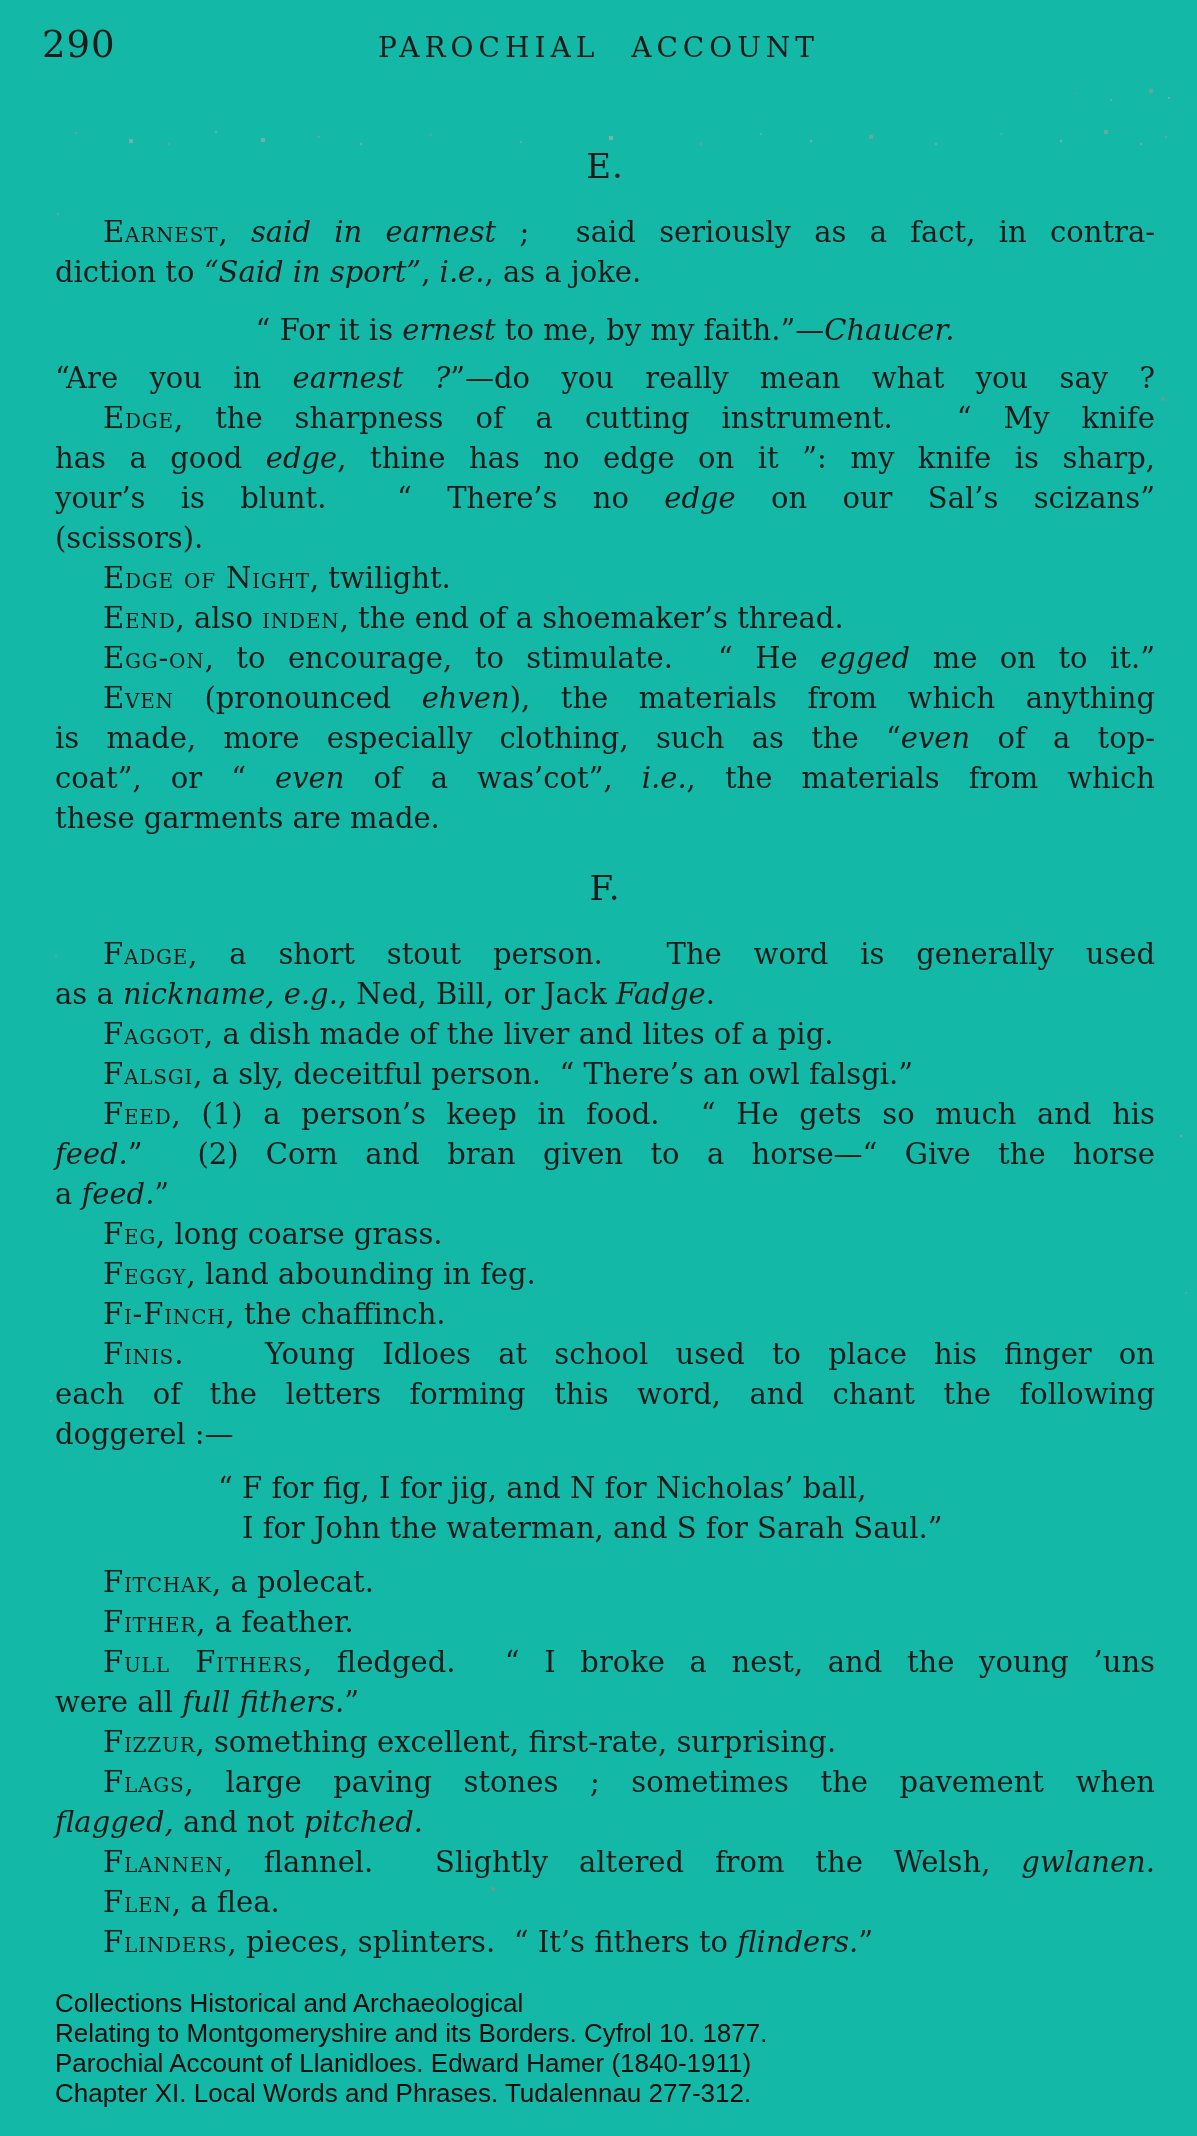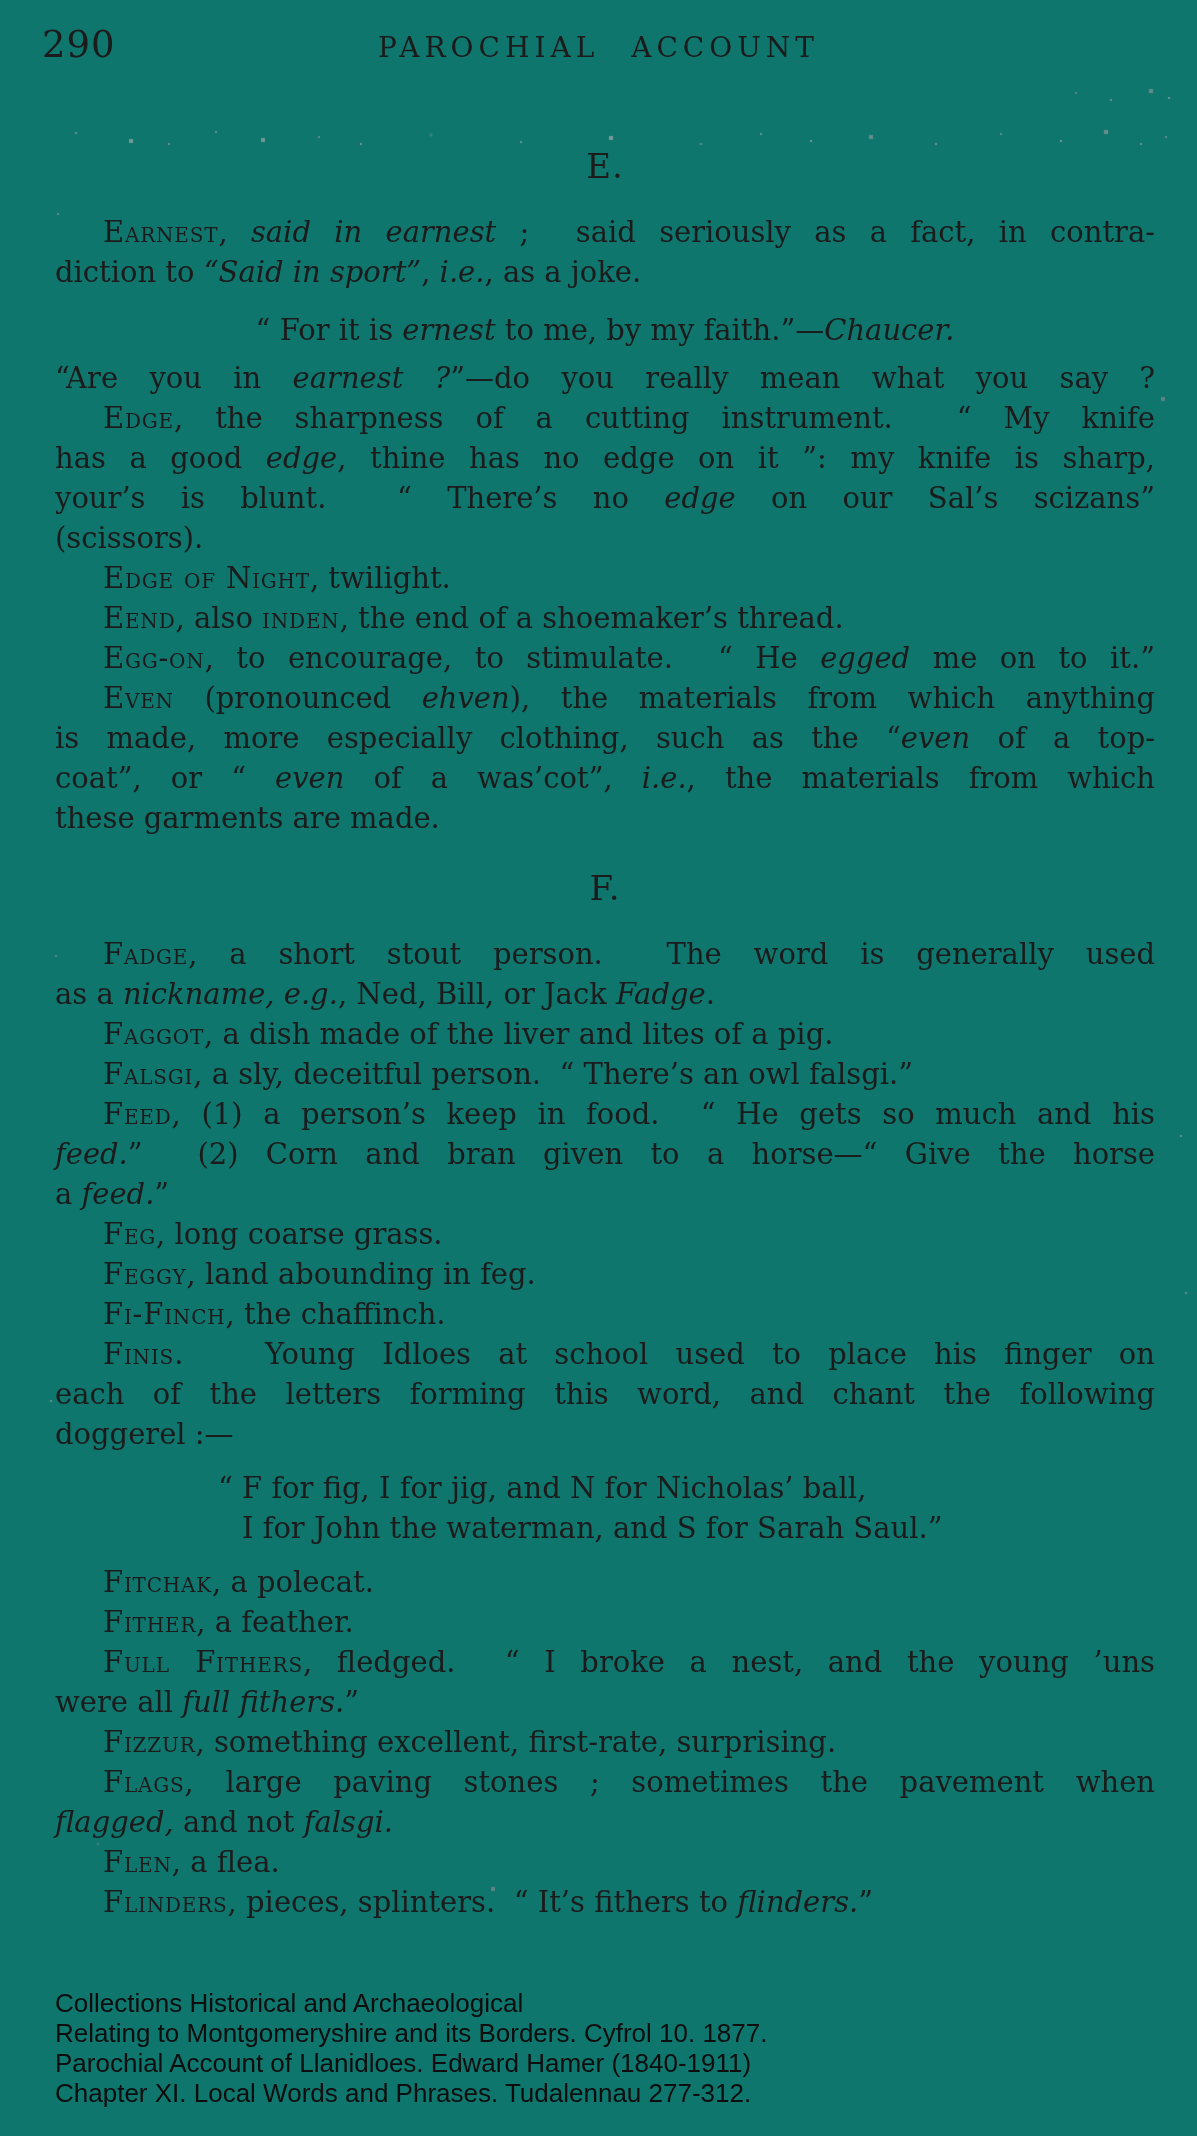--- a/index.html
+++ b/index.html
@@ -1,19 +1,19 @@
 <!DOCTYPE html>
 <html><head>
 <meta charset="utf-8">
 <style>
   html,body{margin:0;padding:0;background:#ffffff;}
   .page{
     position:relative;
     width:1197px;height:2136px;
-    background:#0f766e;
+    background:#14b8a6;
     color:#1b1b1b;
     font-family:"DejaVu Serif","Liberation Serif",serif;
     overflow:hidden;
   }
   
   .pagenum{
     position:absolute;left:42px;top:26px;
     font-size:37px;line-height:1;letter-spacing:1px;
   }
   .runhead{
@@ -113,21 +113,22 @@
         <div class="ln jus"><span>each of the letters forming this word, and chant the following</span></div>
         <div class="ln lft"><span>doggerel :—</span></div>
         <div class="ln lft ind2" style="margin-top: 14px;"><span>“ F for fig, I for jig, and N for Nicholas’ ball,</span></div>
         <div class="ln lft ind3"><span>I for John the waterman, and S for Sarah Saul.”</span></div>
         <div class="ln lft ind1" style="margin-top: 14px;"><span class="sc">Fitchak</span><span>, a polecat.</span></div>
         <div class="ln lft ind1"><span class="sc">Fither</span><span>, a feather.</span></div>
         <div class="ln jus ind1"><span class="sc">Full Fithers</span><span>, fledged.  “ I broke a nest, and the young ’uns</span></div>
         <div class="ln lft"><span>were all </span><span class="i">full fithers.</span><span>”</span></div>
         <div class="ln lft ind1"><span class="sc">Fizzur</span><span>, something excellent, first-rate, surprising.</span></div>
         <div class="ln jus ind1"><span class="sc">Flags</span><span>, large paving stones ; sometimes the pavement when</span></div>
-        <div class="ln lft"><span class="i">flagged,</span><span> and not </span><span class="i">falsgi.</span></div>
+        <div class="ln lft"><span class="i">flagged,</span><span> and not </span><span class="i">pitched.</span></div>
+        <div class="ln jus ind1"><span class="sc">Flannen</span><span>, flannel.  Slightly altered from the Welsh, </span><span class="i">gwlanen.</span></div>
         <div class="ln lft ind1"><span class="sc">Flen</span><span>, a flea.</span></div>
         <div class="ln lft ind1"><span class="sc">Flinders</span><span>, pieces, splinters.  “ It’s fithers to </span><span class="i">flinders.</span><span>”</span></div>
       </div>
     </div>
 
   <div class="caption" id="caption">
       <div>Collections Historical and Archaeological</div>
       <div>Relating to Montgomeryshire and its Borders. Cyfrol 10. 1877.</div>
       <div>Parochial Account of Llanidloes. Edward Hamer (1840-1911)</div>
       <div>Chapter XI. Local Words and Phrases. Tudalennau 277-312.</div>

